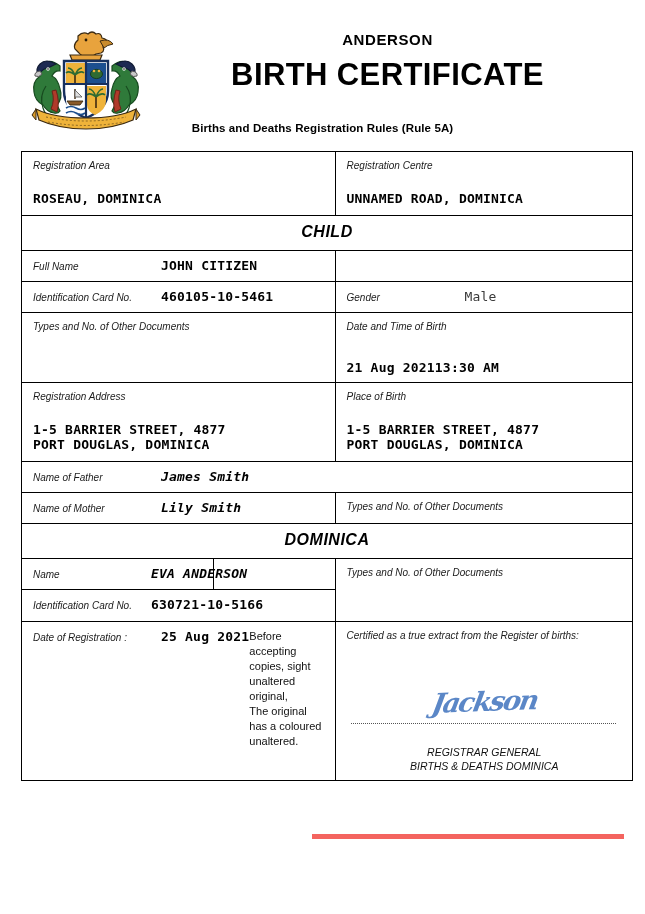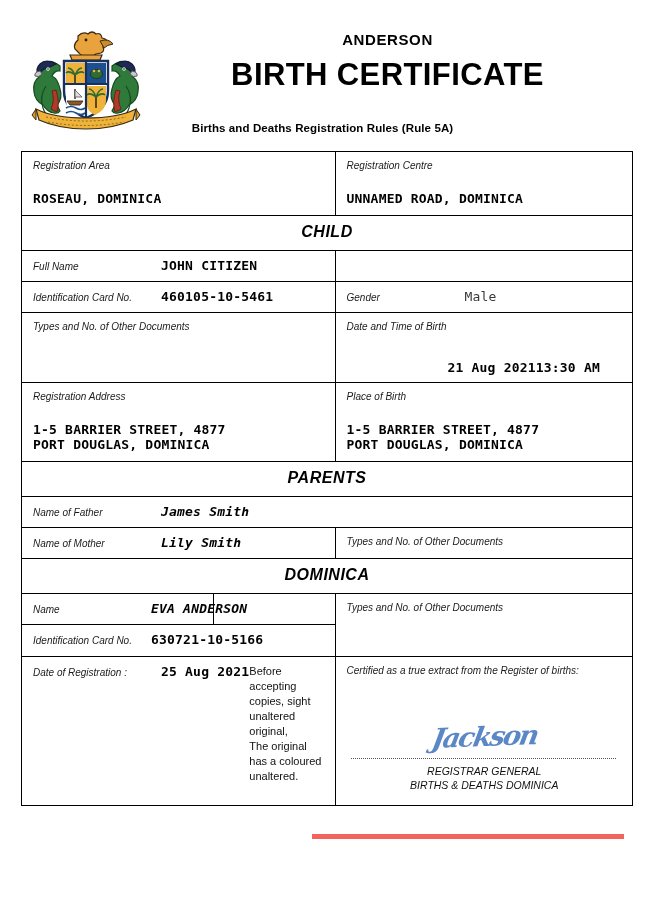--- a/index.html
+++ b/index.html
@@ -123,21 +123,21 @@
     align-items: baseline;
   }
   .field .label { width: 128px; flex: 0 0 128px; }
   .field.narrow .label { width: 118px; flex: 0 0 118px; }
 
   .stack-label  { margin-bottom: 18px; }
   .stack-label.tall { margin-bottom: 26px; }
 
   .spread {
     display: flex;
-    justify-content: flex-end;
+    justify-content: flex-start;
     padding-right: 22px;
   }
 
   
   .h-reg   { min-height: 63px; }
   .h-docs  { min-height: 63px; }
   .h-addr  { min-height: 78px; }
   .h-name  { min-height: 30px; }
   .h-id    { min-height: 30px; }
   .h-final { min-height: 148px; }
@@ -188,21 +188,21 @@
   }
   .sig-line {
     margin: 6px 6px 0 4px;
     border-top: 1.6px dotted #555;
   }
   .registrar {
     text-align: center;
     font-size: 10.5px;
     font-style: italic;
     line-height: 14px;
-    margin-top: 5px;
+    margin-top: 21px;
     color: #111;
   }
 
   
   .logo {
     position: absolute;
     left: 312px;
     top: 832px;
     width: 312px;
   }
@@ -360,23 +360,20 @@
       <div class="value">1-5 BARRIER STREET, 4877</div>
       <div class="value">PORT DOUGLAS, DOMINICA</div>
     </div>
     <div class="cell c-right h-addr">
       <div class="label stack-label">Place of Birth</div>
       <div class="value">1-5 BARRIER STREET, 4877</div>
       <div class="value">PORT DOUGLAS, DOMINICA</div>
     </div>
   </div>
 
-  <div class="row">
-    <div class="cell c-full section-band">PARENTS</div>
-  </div>
 
   <div class="row thin">
     <div class="cell c-full h-name">
       <div class="field">
         <span class="label">Name of Father</span>
         <span class="value italic">James Smith</span>
       </div>
     </div>
   </div>
 

